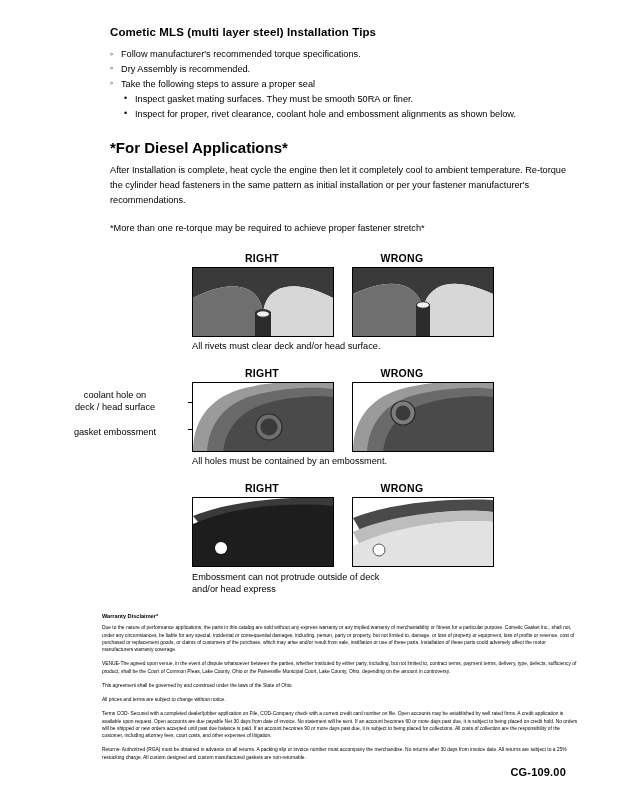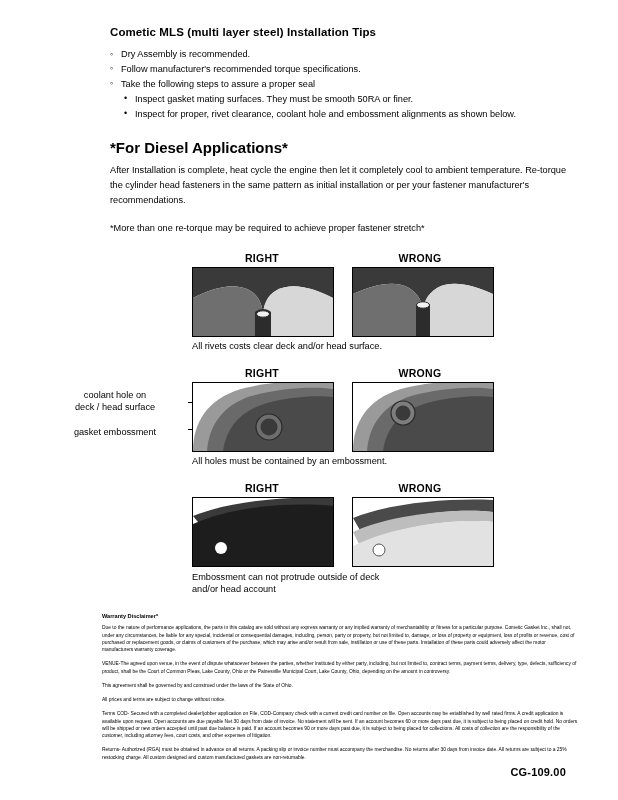--- a/index.html
+++ b/index.html
@@ -86,21 +86,20 @@
   .figures {
     margin-top: 16px;
     position: relative;
   }
   .fig-group {
     position: relative;
     margin-left: 152px;
   }
   .fig-labels {
     display: flex;
-    gap: 18px;
   }
   .fig-label {
     width: 140px;
     text-align: center;
     font-size: 10.5px;
     font-weight: bold;
     letter-spacing: 0.3px;
     margin-bottom: 3px;
   }
   .fig-row {
@@ -168,22 +167,22 @@
   }
 </style>
 </head>
 <body>
 
 <div class="page">
 
   <h1 class="title">Cometic MLS (multi layer steel) Installation Tips</h1>
 
   <ul class="bullet-list">
+    <li>Follow manufacturer's recommended torque specifications.</li>
     <li>Dry Assembly is recommended.</li>
-    <li>Follow manufacturer's recommended torque specifications.</li>
     <li>Take the following steps to assure a proper seal</li>
   </ul>
   <ul class="sub-list" style="margin-left:84px;">
     <li>Inspect gasket mating surfaces.  They must be smooth 50RA or finer.</li>
     <li>Inspect for proper, rivet clearance, coolant hole and embossment alignments as shown below.</li>
   </ul>
 
   <h2 class="subhead">*For Diesel Applications*</h2>
   <p class="para">After Installation is complete, heat cycle the engine then let it completely cool to ambient temperature. Re-torque the cylinder head fasteners in the same pattern as initial installation or per your fastener manufacturer's recommendations.</p>
   <p class="para" style="margin-top:13px;">*More than one re-torque may be required to achieve proper fastener stretch*</p>
@@ -212,21 +211,21 @@
           <svg width="140" height="68" viewBox="0 0 140 68" xmlns="http://www.w3.org/2000/svg">
             <rect x="0" y="0" width="140" height="68" fill="#ffffff"></rect>
             <path d="M0,0 H140 V26 C118,16 98,12 84,20 C74,26 70,36 70,44 C70,36 66,26 56,20 C42,12 22,16 0,26 Z" fill="#3a3a3a"></path>
             <path d="M0,26 C22,16 42,12 56,20 C66,26 70,36 70,44 L70,68 L0,68 Z" fill="#6f6f6f"></path>
             <path d="M140,26 C118,16 98,12 84,20 C74,26 70,36 70,44 L70,68 L140,68 Z" fill="#d7d7d7"></path>
             <rect x="63" y="36" width="14" height="32" fill="#2c2c2c"></rect>
             <ellipse cx="70" cy="37" rx="6.5" ry="3.2" fill="#f2f2f2" stroke="#2c2c2c" stroke-width="1"></ellipse>
           </svg>
         </div>
       </div>
-      <div class="fig-caption">All rivets costs clear deck and/or head surface.</div>
+      <div class="fig-caption">All rivets must clear deck and/or head surface.</div>
     </div>
 
     <div class="fig-group" style="margin-top:2px;">
       <div class="callouts">
         <div class="callout-a">coolant hole on<br>deck / head surface</div>
         <div class="callout-b">gasket embossment</div>
       </div>
       <div class="leader" style="left:-4px; top:35px; width:34px;"></div>
       <div class="leader" style="left:-4px; top:62px; width:48px;"></div>
 
@@ -282,21 +281,21 @@
             <rect x="0" y="0" width="140" height="68" fill="#ffffff"></rect>
             <path d="M0,20 C40,4 100,0 140,2 L140,14 C104,10 48,16 8,34 Z" fill="#4a4a4a"></path>
             <path d="M0,34 C40,16 104,10 140,14 L140,24 C104,20 46,28 6,46 Z" fill="#bdbdbd"></path>
             <path d="M0,48 C40,28 104,20 140,24 L140,68 L0,68 Z" fill="#e2e2e2"></path>
             <circle cx="26" cy="52" r="6" fill="#ffffff" stroke="#555" stroke-width="1"></circle>
           </svg>
         </div>
       </div>
       <div class="fig-caption two-line">
         <span>Embossment can not protrude outside of deck</span><br>
-        <span>and/or head account</span>
+        <span>and/or head express</span>
       </div>
     </div>
 
   </div>
 
   <div class="warranty">
     <h3>Warranty Disclaimer*</h3>
     <p>Due to the nature of performance applications, the parts in this catalog are sold without any express warranty or any implied warranty of merchantability or fitness for a particular purpose.  Cometic Gasket Inc., shall not, under any circumstances, be liable for any special, incidental or consequential damages, including, person, party or property, but not limited to, damage, or loss of property or equipment, loss of profits or revenue, cost of purchased or replacement goods, or claims of customers of the purchase, which may arise and/or result from sale, instillation or use of these parts.  Installation of these parts could adversely affect the motor manufacturers warranty coverage.</p>
     <p>VENUE-The agreed upon venue, in the event of dispute whatsoever between the parties, whether instituted by either party, including, but not limited to, contract terms, payment terms, delivery, type, defects, sufficiency of product, shall be the Court of Common Pleas, Lake County, Ohio or the Painesville Municipal Court, Lake County, Ohio, depending on the amount in controversy.</p>
     <p>This agreement shall be governed by and construed under the laws of the State of Ohio.</p>

